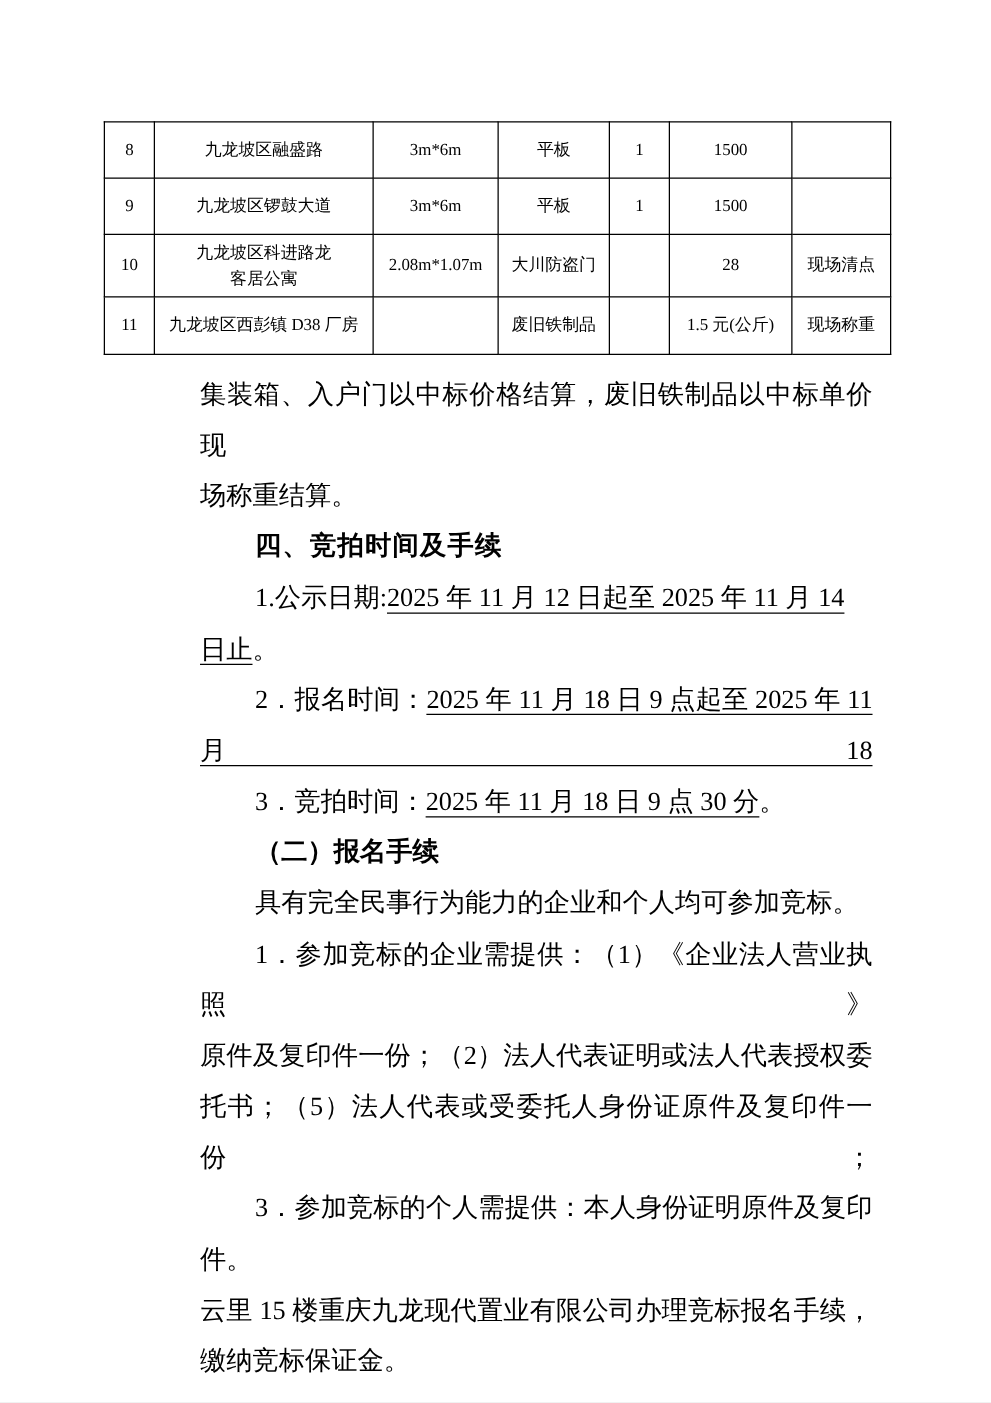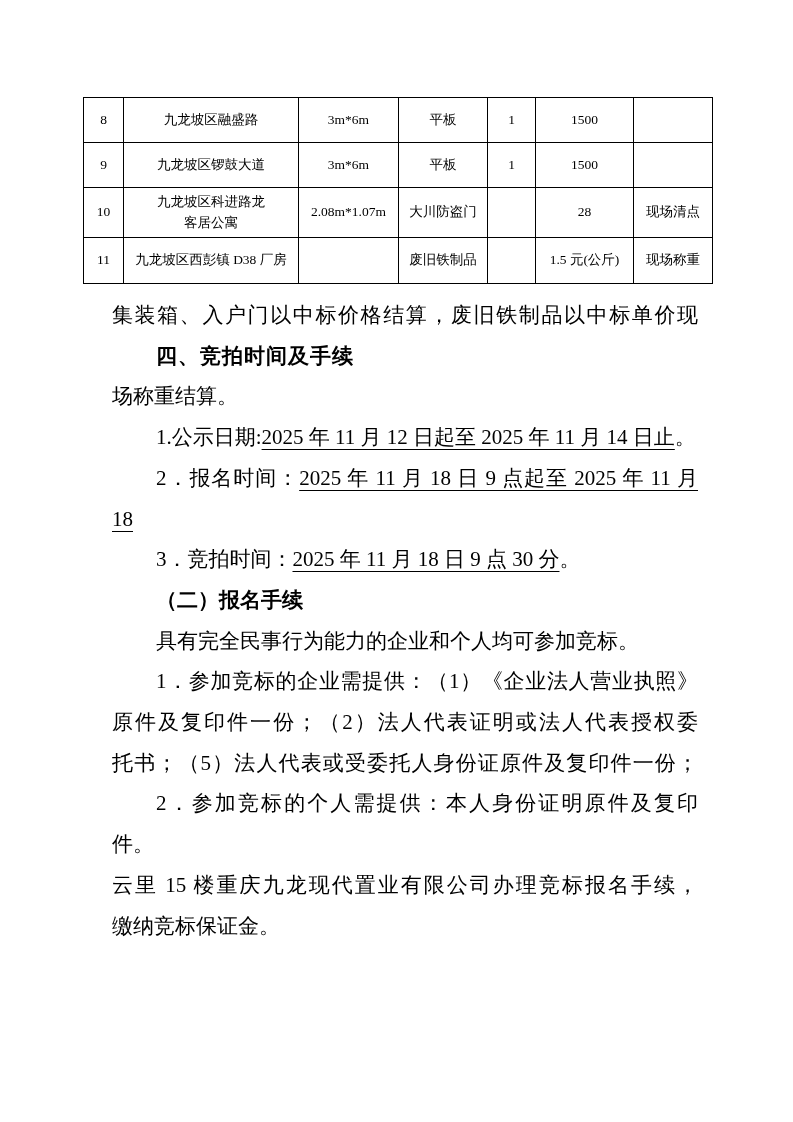--- a/index.html
+++ b/index.html
@@ -34,21 +34,21 @@
     font-size:13.5px;line-height:1.5;
     white-space:pre-line;
     padding:0 2px;
     font-family:inherit;
   }
   
   .doc{
     position:absolute;left:112px;top:295px;width:586px;
     font-size:21px;
   }
-  .line{line-height:40.7px;}
+  .line{line-height:40.7px;margin-left:48px;}
   .line.indent{text-indent:44px;}
   .line.fill{text-align:justify;text-align-last:justify;}
   .line.bold{font-weight:700;}
   .line.hei{font-family:"Liberation Sans","DejaVu Sans",sans-serif;letter-spacing:1px;}
   .u{
     text-decoration:underline;
     text-underline-offset:5px;
     text-decoration-thickness:1.2px;
   }
 </style>
@@ -103,29 +103,29 @@
           <td>废旧铁制品</td>
           <td></td>
           <td>1.5 元(公斤)</td>
           <td>现场称重</td>
         </tr>
       </tbody>
   </table>
 
   <div class="doc" id="body-lines">
       <div class="line fill"><span>集装箱、入户门以中标价格结算，废旧铁制品以中标单价现</span></div>
+      <div class="line"><span>场称重结算。</span></div>
       <div class="line indent bold hei"><span>四、竞拍时间及手续</span></div>
-      <div class="line"><span>场称重结算。</span></div>
       <div class="line indent"><span>1.公示日期:</span><span class="u">2025 年 11 月 12 日起至 2025 年 11 月 14 日止</span><span>。</span></div>
       <div class="line fill indent"><span>2．报名时间：</span><span class="u">2025 年 11 月 18 日 9 点起至 2025 年 11 月 18</span></div>
       <div class="line indent"><span>3．竞拍时间：</span><span class="u">2025 年 11 月 18 日 9 点 30 分</span><span>。</span></div>
       <div class="line indent bold"><span>（二）报名手续</span></div>
       <div class="line indent"><span>具有完全民事行为能力的企业和个人均可参加竞标。</span></div>
       <div class="line fill indent"><span>1．参加竞标的企业需提供：（1）《企业法人营业执照》</span></div>
       <div class="line fill"><span>原件及复印件一份；（2）法人代表证明或法人代表授权委</span></div>
       <div class="line fill"><span>托书；（5）法人代表或受委托人身份证原件及复印件一份；</span></div>
-      <div class="line fill indent"><span>2．参加竞标的个人需提供：本人身份证明原件及复印</span></div>
+      <div class="line fill indent"><span>3．参加竞标的个人需提供：本人身份证明原件及复印</span></div>
       <div class="line"><span>件。</span></div>
       <div class="line fill"><span>云里 15 楼重庆九龙现代置业有限公司办理竞标报名手续，</span></div>
       <div class="line"><span>缴纳竞标保证金。</span></div>
     </div>
 
 </div>
 
 </body></html>

